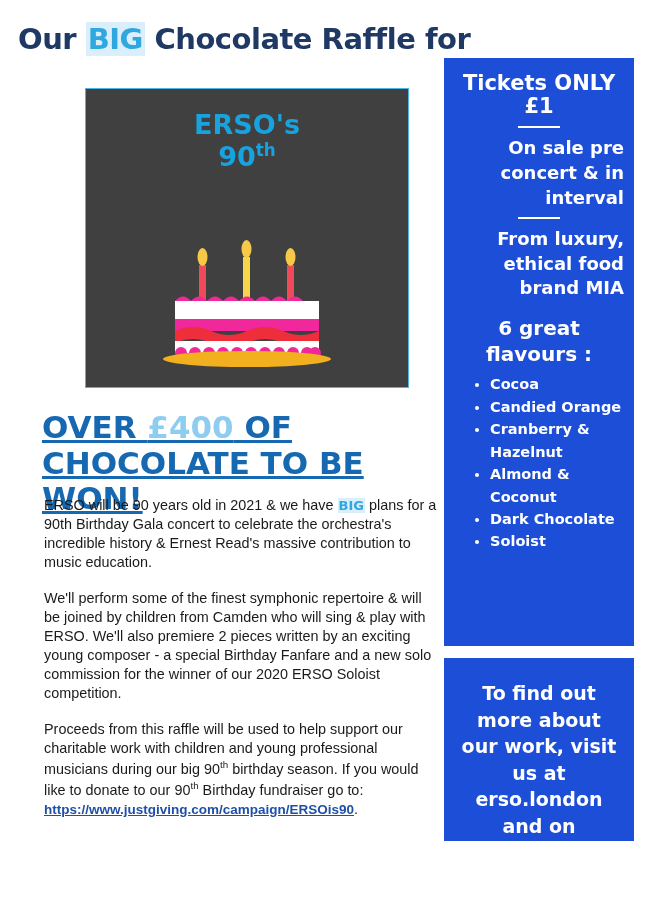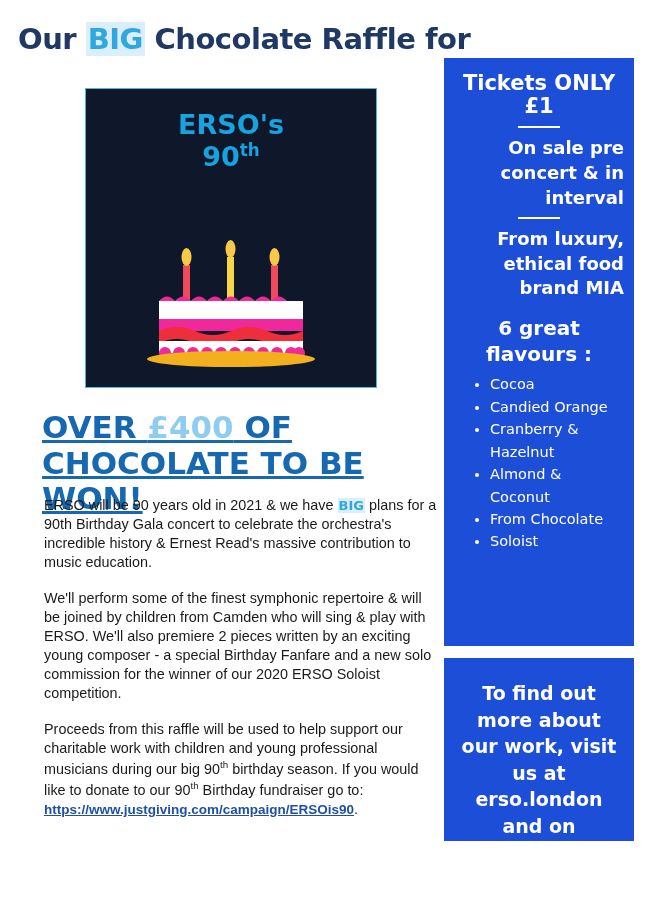--- a/index.html
+++ b/index.html
@@ -39,24 +39,24 @@
     color: #2fa8e0;
     background: #dbeefb;
     padding: 0 2px;
   }
 
   
   .cakebox {
     position: absolute;
     left: 85px;
     top: 88px;
-    width: 292px;
+    width: 324px;
     height: 300px;
     border: 1px solid #4fb4e4;
-    background: #0f172a;
+    background: #404040;
     box-sizing: border-box;
   }
   .cakebox .cake-title {
     position: absolute;
     top: 20px;
     left: 0;
     width: 100%;
     text-align: center;
     color: #17a3e0;
     font-family: "DejaVu Sans", sans-serif;
@@ -161,21 +161,21 @@
     font-weight: bold;
     font-size: 20px;
     text-align: center;
     line-height: 1.3;
     margin-top: 14px;
   }
   .flavour-list {
     margin: 6px 0 0 0;
     padding-left: 36px;
     font-family: "DejaVu Sans", sans-serif;
-    font-weight: normal;
+    font-weight: bold;
     font-size: 14.5px;
     line-height: 1.55;
   }
   .flavour-list li { margin: 0; padding: 0; }
 
   .panel-find {
     left: 444px;
     top: 658px;
     width: 190px;
     height: 183px;
@@ -261,21 +261,21 @@
     <div class="rule"></div>
     <div class="block">On sale pre concert &amp; in interval</div>
     <div class="rule"></div>
     <div class="block">From luxury, ethical food brand MIA</div>
     <div class="flavours-head">6 great flavours :</div>
     <ul class="flavour-list">
       <li>Cocoa</li>
       <li>Candied Orange</li>
       <li>Cranberry &amp; Hazelnut</li>
       <li>Almond &amp; Coconut</li>
-      <li>From Chocolate</li>
+      <li>Dark Chocolate</li>
       <li>Soloist</li>
     </ul>
   </div>
 
   <div class="panel panel-find">
     <div class="find-text">To find out more about our work, visit us at erso.london and on Facebook</div>
   </div>
 
 </div>
 

